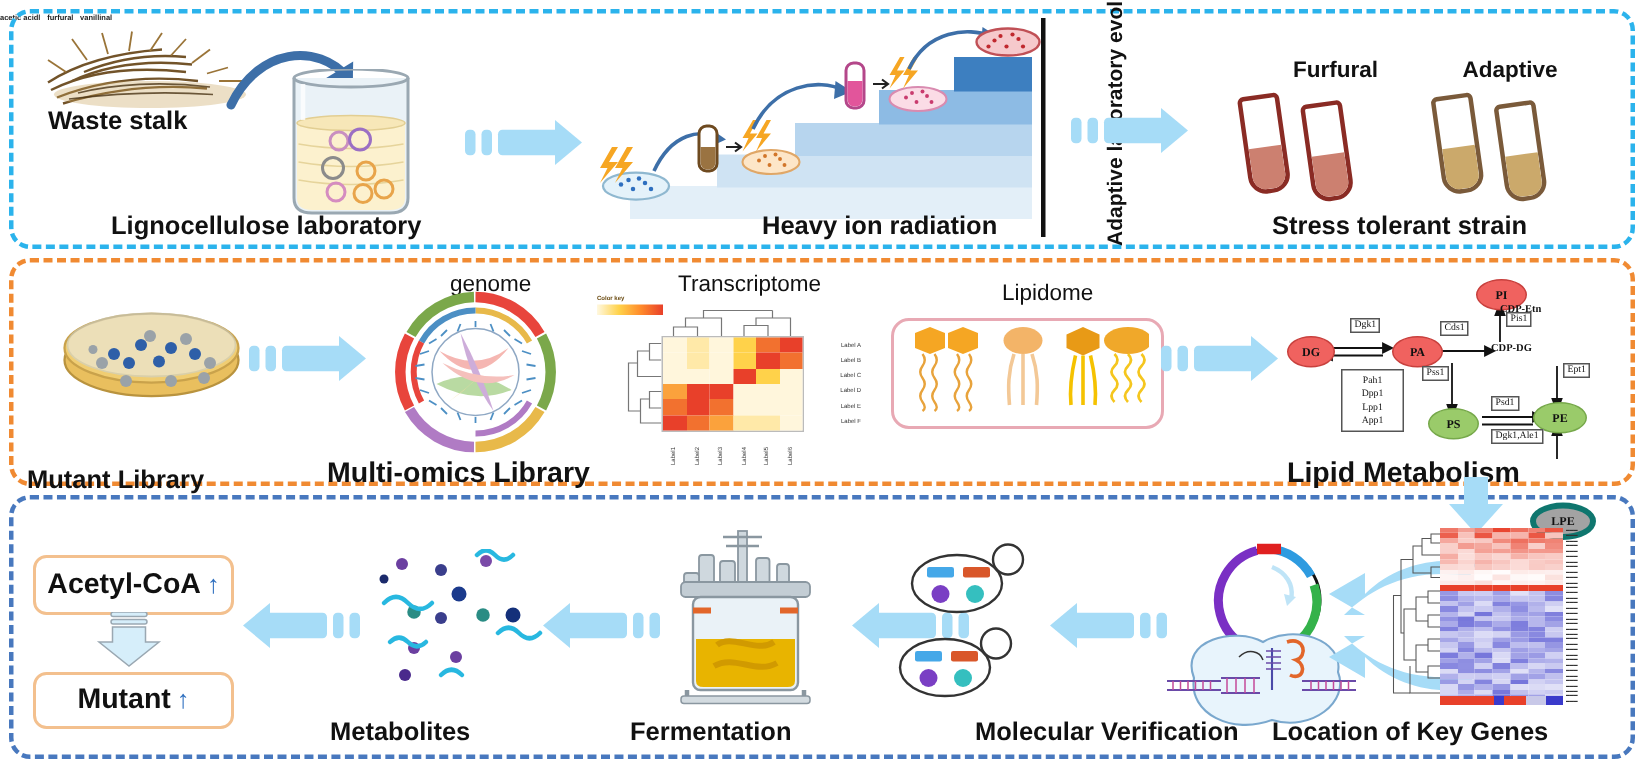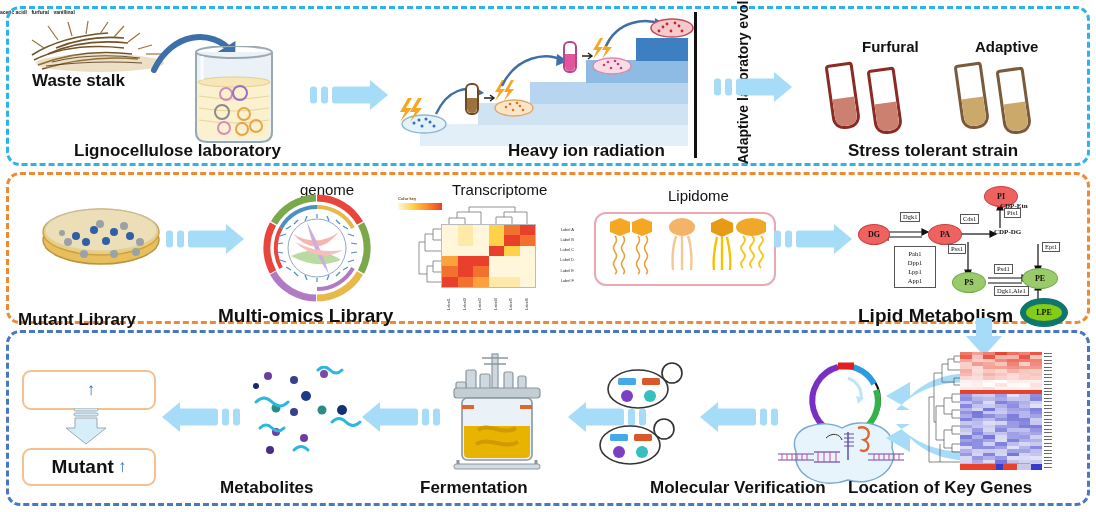--- a/index.html
+++ b/index.html
@@ -71,21 +71,21 @@
   #lipidome{position:absolute;left:594px;top:212px;width:178px;height:70px;
             border:2px solid #E8A9B4;border-radius:12px;background:#fff;}
 
   
   #net{position:absolute;left:848px;top:186px;width:238px;height:130px;}
   .node{position:absolute;display:flex;align-items:center;justify-content:center;
         border-radius:50%;font-size:8px;font-weight:bold;color:#111;
         font-family:"Liberation Serif",serif;}
   .node.red{background:#F0625F;border:1px solid #C8403D;}
   .node.green{background:#9ACB6A;border:1px solid #76A84A;}
-  .node.grey{background:#84cc16;border:6px solid #0f766e;}
+  .node.grey{background:#a3a3a3;border:4px solid #0f766e;margin-top:37px;}
   .enz{position:absolute;background:#fff;border:1px solid #555;
        font-size:6.5px;font-family:"Liberation Serif",serif;color:#111;
        padding:0 2px;line-height:8px;text-align:center;white-space:nowrap;}
   .plain{position:absolute;font-size:7px;font-weight:bold;color:#111;
          font-family:"Liberation Serif",serif;white-space:nowrap;}
 
   
   .ebox{position:absolute;border:2px solid #F3C08E;border-radius:9px;
         background:#fff;display:flex;align-items:center;justify-content:center;
         font-size:19px;font-weight:bold;color:#111;}
@@ -581,20 +581,21 @@
 
 
 <div class="panel" id="panel-3"></div>
 
 
 <svg style="position:absolute;left:964px;top:318px;width:40px;height:40px;">
   <polygon points="12,0 28,0 28,18 38,18 20,38 2,18 12,18" fill="#A6DCF7"></polygon>
 </svg>
 
 <div class="ebox" style="left:22px;top:370px;width:130px;height:36px;">
+  <span>Acetyl-CoA</span>
   <span class="up">↑</span>
 </div>
 <svg style="position:absolute;left:60px;top:408px;width:52px;height:38px;">
   <g stroke="#9AA8B2" stroke-width="1" fill="#D6EEFA">
     <rect x="14" y="0" width="24" height="3" rx="1.5"></rect>
     <rect x="14" y="5" width="24" height="3" rx="1.5"></rect>
     <polygon points="15,10 37,10 37,20 46,20 26,36 6,20 15,20"></polygon>
   </g>
 </svg>
 <div class="ebox" style="left:22px;top:448px;width:130px;height:34px;">

